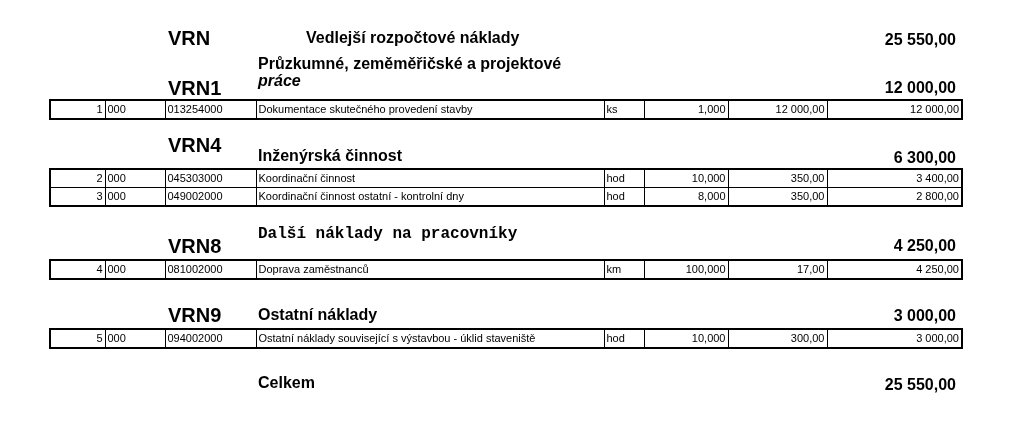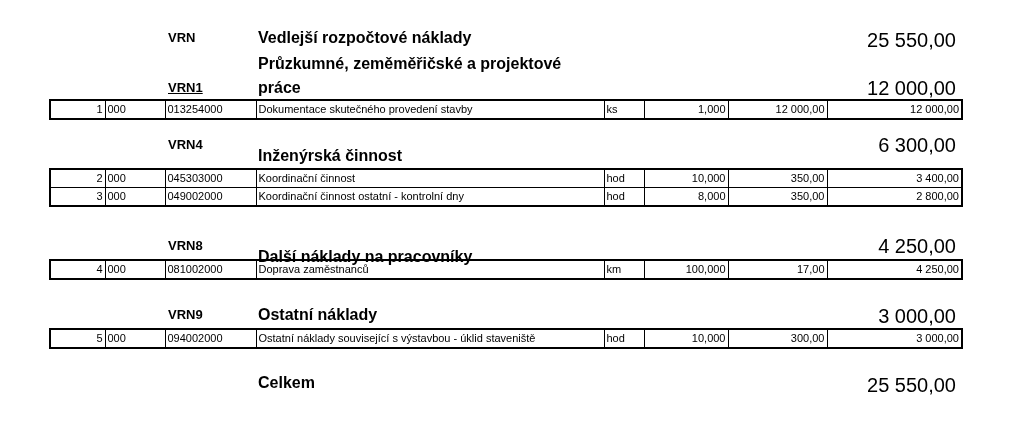--- a/index.html
+++ b/index.html
@@ -12,37 +12,37 @@
       height: 426px;
       position: relative;
       overflow: hidden;
       font-family: "Liberation Sans", "DejaVu Sans", sans-serif;
       color: #000;
     }
     .sec-code {
       position: absolute;
       left: 168px;
       font-weight: bold;
-      font-size: 13px;
+      font-size: 20px;
       line-height: 18px;
       white-space: nowrap;
     }
     .sec-title {
       position: absolute;
       left: 258px;
       font-weight: bold;
       font-size: 16px;
       line-height: 18px;
       white-space: nowrap;
     }
     .sec-total {
       position: absolute;
       right: 68px;
-      font-weight: normal;
-      font-size: 20px;
+      font-weight: bold;
+      font-size: 16px;
       line-height: 18px;
       white-space: nowrap;
       text-align: right;
     }
     table.items {
       position: absolute;
       left: 49px;
       width: 912px;
       border-collapse: collapse;
       table-layout: fixed;
@@ -58,26 +58,26 @@
       vertical-align: middle;
     }
     table.items td.num { text-align: right; }
     table.items td.left { text-align: left; }
     table.items { border: 2px solid #000; }
   </style>
 </head>
 <body>
 
 <div class="sec-code" style="top:29px;">VRN</div>
-<div class="sec-title" style="top:29px;">Vedlejší rozpočtové náklady</div>
+<div class="sec-title" style="top:29px;margin-left:48px;">Vedlejší rozpočtové náklady</div>
 <div class="sec-total" style="top:31px;">25 550,00</div>
 
 <div class="sec-title" style="top:55px;">Průzkumné, zeměměřičské a projektové</div>
-<div class="sec-code" style="top:79px;text-decoration:underline;">VRN1</div>
-<div class="sec-title" style="top:79px;">práce</div>
+<div class="sec-code" style="top:79px;">VRN1</div>
+<div class="sec-title" style="top:72px;font-style:italic;">práce</div>
 <div class="sec-total" style="top:79px;">12 000,00</div>
 
 <table class="items" style="top:99px;">
   <colgroup>
     <col style="width:55px">
       <col style="width:60px">
       <col style="width:91px">
       <col style="width:348px">
     <col style="width:40px">
       <col style="width:84px">
@@ -93,21 +93,21 @@
     <td class="left">ks</td>
     <td class="num">1,000</td>
     <td class="num">12 000,00</td>
     <td class="num">12 000,00</td>
   </tr>
 </tbody>
   </table>
 
 <div class="sec-code" style="top:136px;">VRN4</div>
 <div class="sec-title" style="top:147px;">Inženýrská činnost</div>
-<div class="sec-total" style="top:136px;">6 300,00</div>
+<div class="sec-total" style="top:149px;">6 300,00</div>
 
 <table class="items" style="top:168px;">
   <colgroup>
     <col style="width:55px">
       <col style="width:60px">
       <col style="width:91px">
       <col style="width:348px">
     <col style="width:40px">
       <col style="width:84px">
       <col style="width:99px">
@@ -131,21 +131,21 @@
     <td class="left">Koordinační činnost ostatní - kontrolní dny</td>
     <td class="left">hod</td>
     <td class="num">8,000</td>
     <td class="num">350,00</td>
     <td class="num">2 800,00</td>
   </tr>
 </tbody>
   </table>
 
 <div class="sec-code" style="top:237px;">VRN8</div>
-<div class="sec-title" style="top:248px;">Další náklady na pracovníky</div>
+<div class="sec-title" style="top:225px;font-family:Liberation Mono, monospace;">Další náklady na pracovníky</div>
 <div class="sec-total" style="top:237px;">4 250,00</div>
 
 <table class="items" style="top:259px;">
   <colgroup>
     <col style="width:55px">
       <col style="width:60px">
       <col style="width:91px">
       <col style="width:348px">
     <col style="width:40px">
       <col style="width:84px">

